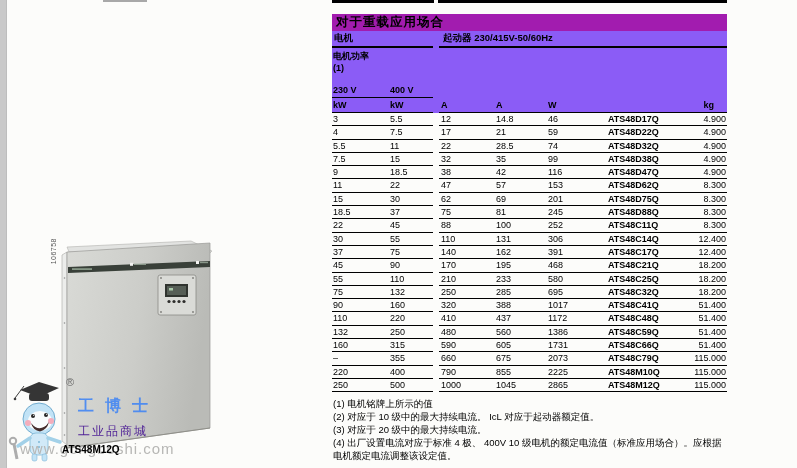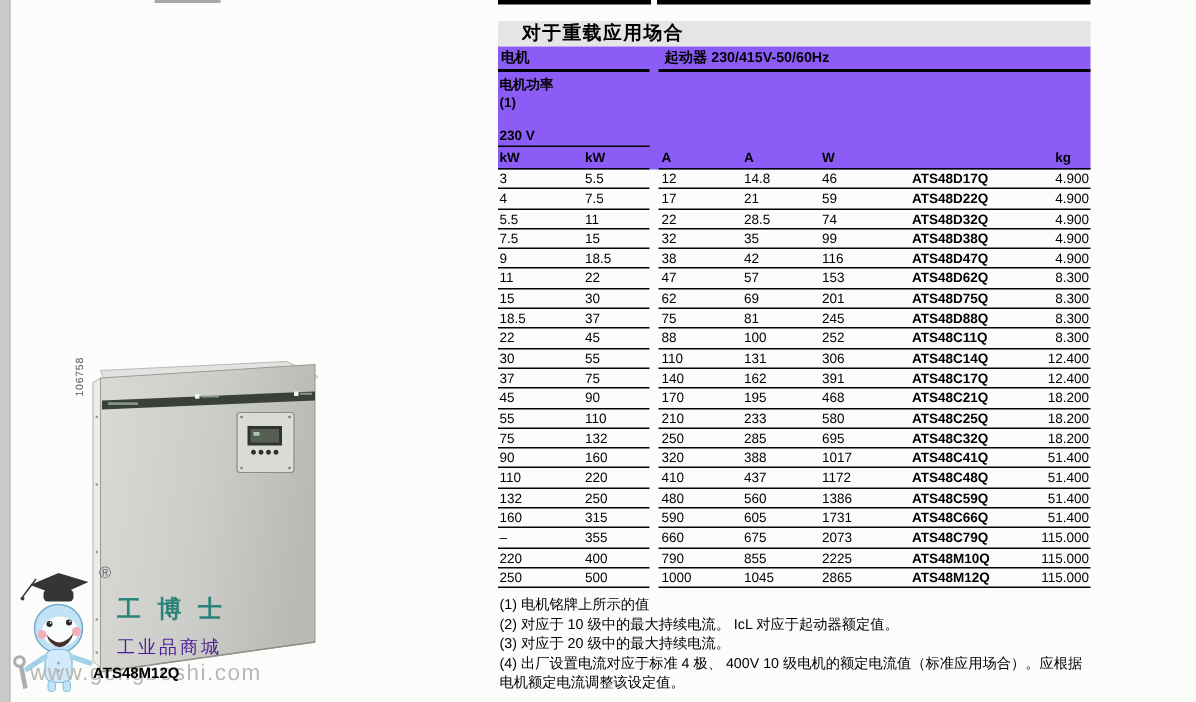--- a/index.html
+++ b/index.html
@@ -7,21 +7,21 @@
   body { position:relative; background:#fcfcfa; font-family:"Liberation Sans", sans-serif; color:#000; }
 
   .page-edge { position:absolute; left:0; top:0; width:7px; height:468px; background:#c9c9c9; border-right:1px solid #bdbdbd; }
   .cut-bar { position:absolute; top:0; height:3px; background:#000; }
   .cut-bar.m { left:332px; width:102px; }
   .cut-bar.s { left:438px; width:289px; }
   .cut-smudge { position:absolute; left:103px; top:0; width:44px; height:2px; background:#a8a8a8; }
 
   
   .tableWrap { position:absolute; left:332px; top:14px; width:395px; }
-  .titleBar { height:17px; background:#e5e5e5; display:flex; align-items:center; padding-left:16px;
+  .titleBar { height:17px; background:#a21caf; display:flex; align-items:center; padding-left:4px;
               font-size:12.5px; font-weight:bold; letter-spacing:1px; }
   .headBlock { background:#8b5cf6; }
   .rowflex { display:flex; }
   .seg { display:flex; }
   .segm { width:101px; }
   .segs { width:288px; margin-left:6px; }
   .bb1 { border-bottom:1px solid #000; }
   .bb2 { border-bottom:2px solid #000; }
 
   .groupRow { height:17px; }
@@ -52,21 +52,21 @@
   .c6 { width:76px; font-weight:bold; } .c7 { width:45px; text-align:right; padding-left:0; padding-right:1px; }
 
   .footnotes { position:absolute; left:333px; top:397px; width:392px; font-size:9.5px; line-height:13px; }
   .footnotes div { margin-bottom:0; }
 
   
   .photoRef { position:absolute; left:50px; top:238px; font-size:7px; color:#555;
               writing-mode:vertical-rl; transform:rotate(180deg); letter-spacing:0.5px; }
   .productSvg { position:absolute; left:0; top:228px; width:240px; height:240px; }
   .wm-reg { position:absolute; left:66px; top:376px; font-size:11px; color:#6d6d6d; }
-  .wm-brand { position:absolute; left:78px; top:396px; font-size:16px; color:#0f766e; letter-spacing:11px;
+  .wm-brand { position:absolute; left:78px; top:396px; font-size:16px; color:#3b82f6; letter-spacing:11px;
               font-family:"Liberation Serif", serif; font-weight:bold; opacity:0.85; white-space:nowrap; }
   .wm-tag { position:absolute; left:78px; top:423px; font-size:12px; color:#4c1d95; letter-spacing:2px; white-space:nowrap; }
   .wm-url { position:absolute; left:20px; top:440px; font-size:15px; color:#b7b7b5; letter-spacing:1px; white-space:nowrap; }
   .caption { position:absolute; left:62px; top:444px; font-size:10px; font-weight:bold; color:#000; }
 </style>
 </head>
 <body>
 
 <div class="page-edge"></div>
 <div class="cut-bar m"></div>
@@ -166,20 +166,23 @@
       </div>
     </div>
 
     <div class="rowflex colsRow">
       <div class="seg segm bb1">
         <div class="hcol hc1">
           <span>电机功率</span>
           <span>(1)</span>
           <span class="pushBottom">230 V</span>
         </div>
+        <div class="hcol hc2">
+          <span class="pushBottom">400 V</span>
+        </div>
       </div>
     </div>
 
     <div class="rowflex unitsRow">
       <div class="seg segm bb1">
         <span class="ucell u1">kW</span>
         <span class="ucell u2">kW</span>
       </div>
       <div class="seg segs bb1">
         <span class="ucell u3">A</span>

